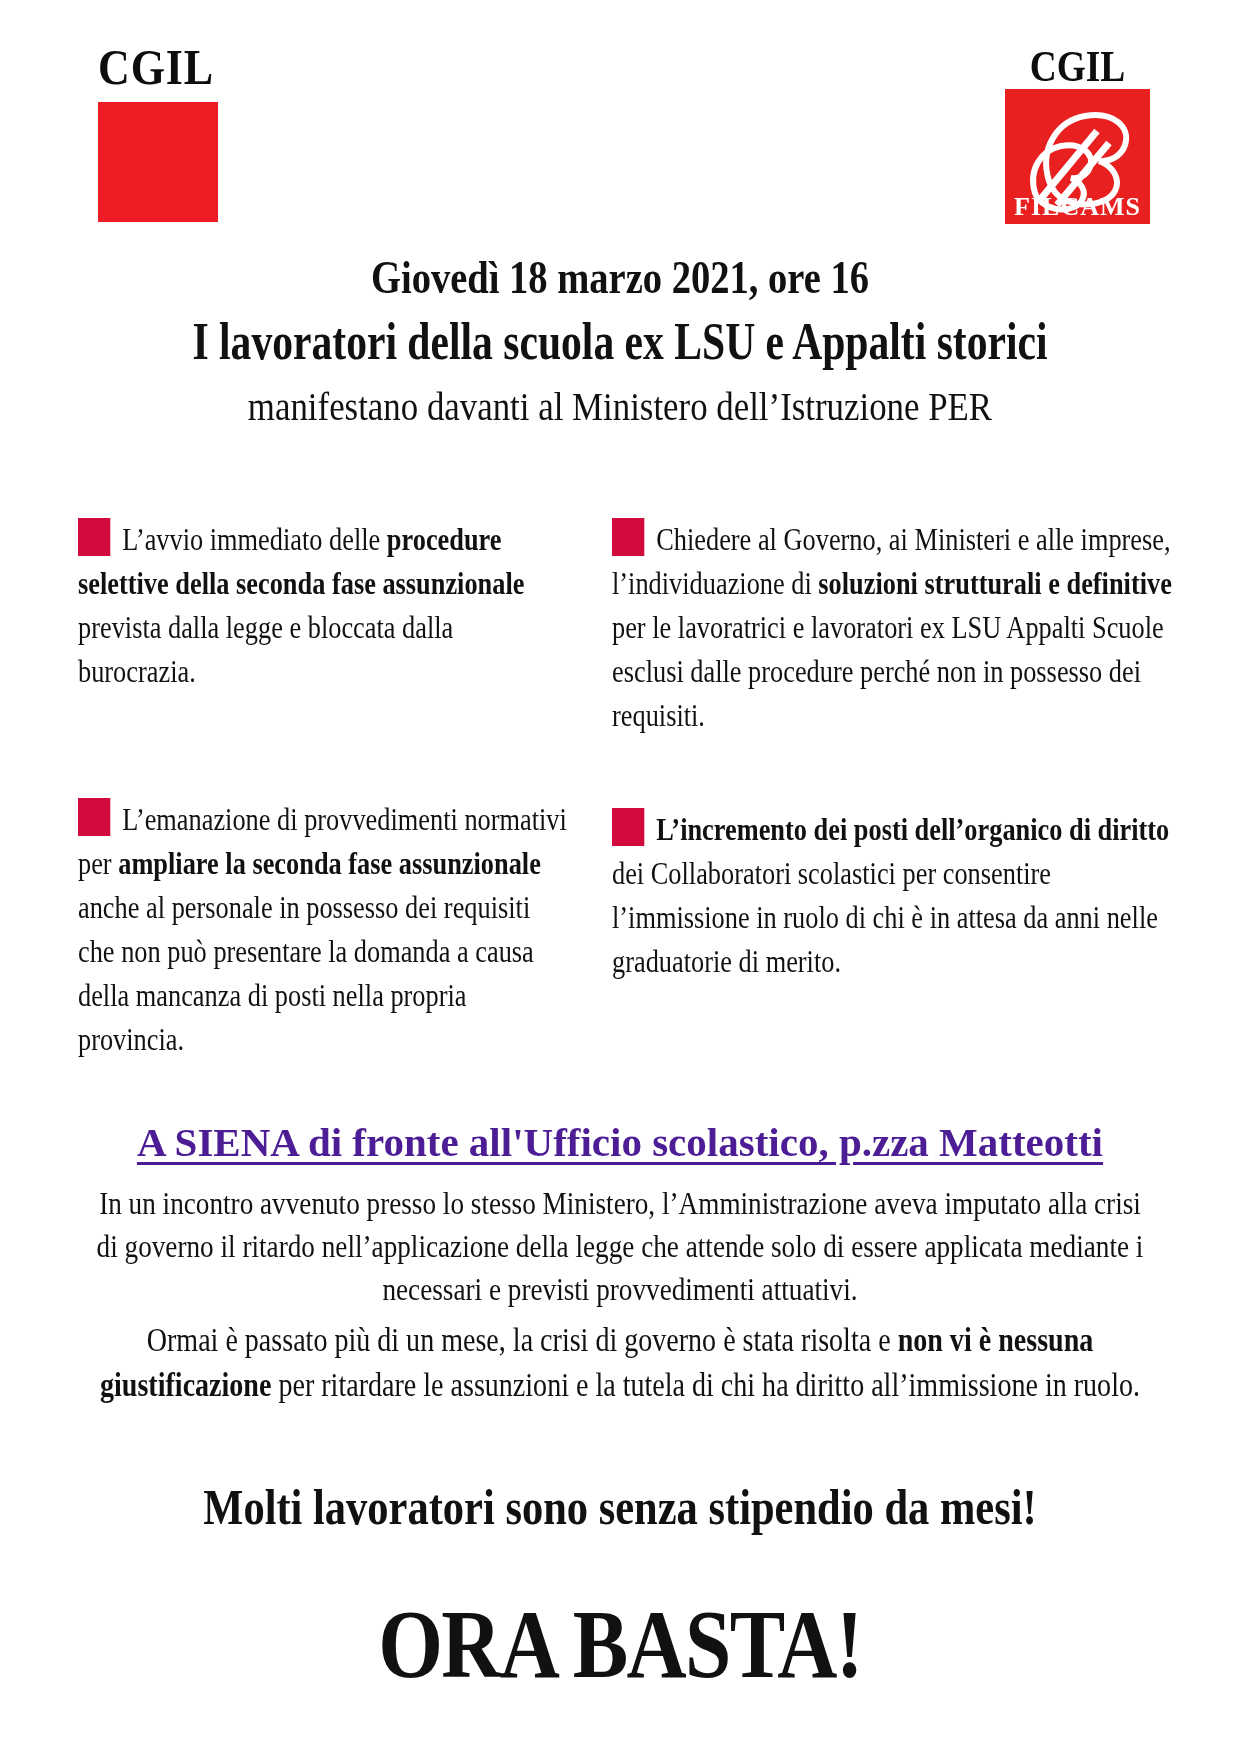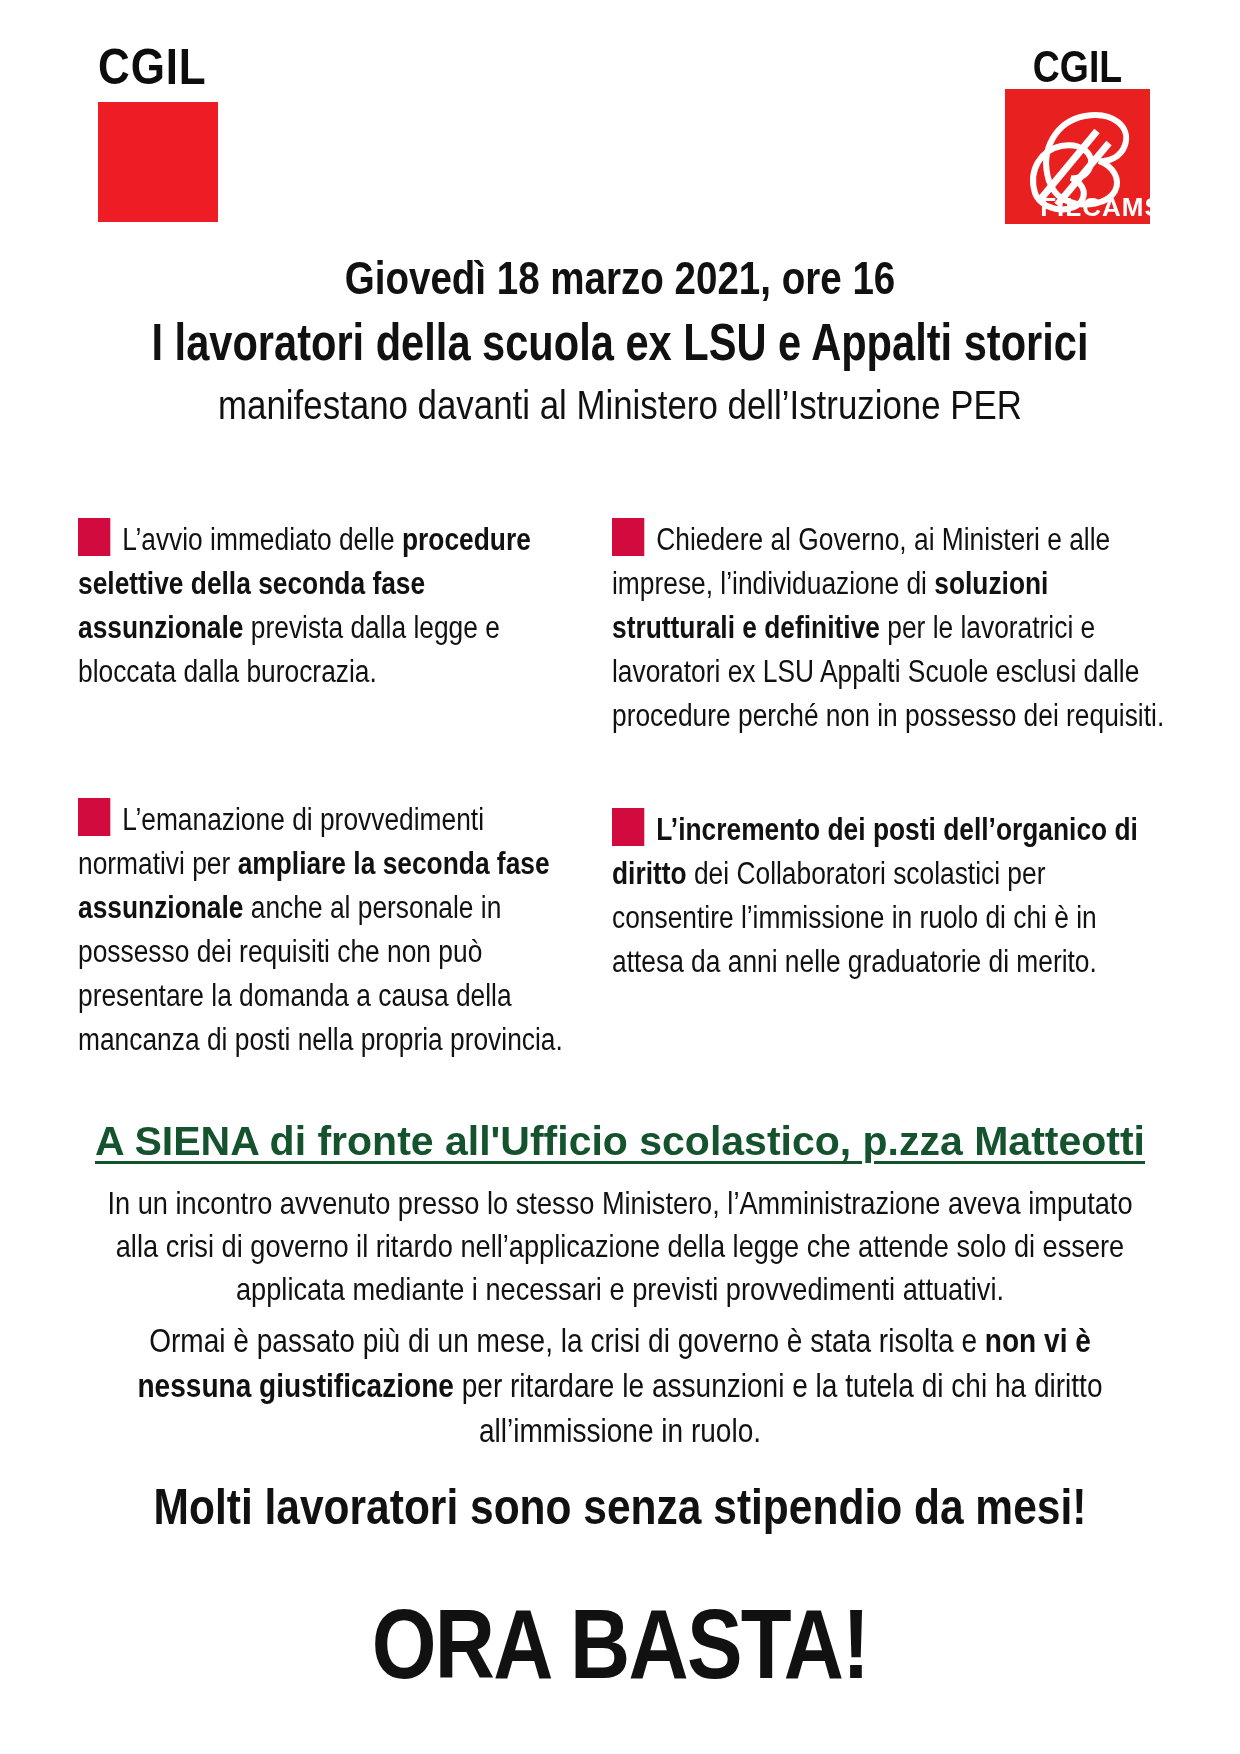--- a/index.html
+++ b/index.html
@@ -1,18 +1,18 @@
 <!DOCTYPE html>
 <html><head>
 <meta charset="utf-8">
 <style>
   html,body { margin:0; padding:0; background:#ffffff; }
   .page {
     position:relative; width:1240px; height:1754px; background:#ffffff;
-    font-family:Liberation Sans, sans-serif; color:#111; overflow:hidden;
+    font-family:Liberation Serif, serif; color:#111; overflow:hidden;
   }
   
   .logo-cgil { position:absolute; left:98px; top:42px; }
   .cgil-word {
     font-size:50px; font-weight:900; letter-spacing:1px; color:#0d0d0d;
     transform:scaleX(0.88); transform-origin:0 0; line-height:1;
   }
   .cgil-square { width:120px; height:120px; margin-top:10px; }
 
   .logo-flc { position:absolute; left:470px; top:55px; width:250px; }
@@ -24,21 +24,21 @@
 
   .logo-filcams { position:absolute; left:1005px; top:48px; width:145px; }
   .filcams-cgil-word {
     text-align:center; font-size:44px; font-weight:900; color:#0d0d0d;
     transform:scaleX(0.85); transform-origin:50% 0; line-height:0.85;
   }
   .filcams-square { position:relative; width:145px; height:135px; margin-top:4px; }
   .filcams-square svg { position:absolute; left:0; top:0; }
   .filcams-word {
     position:absolute; left:0; bottom:4px; width:100%; text-align:center;
-    font-size:26px; font-weight:900; color:#ffffff; letter-spacing:1px; line-height:1;padding-left:24px;
+    font-size:26px; font-weight:900; color:#ffffff; letter-spacing:1px; line-height:1;
   }
 
   
   .headline { position:absolute; left:0; width:1240px; text-align:center; white-space:nowrap; }
   .h-line1 { top:250px; font-size:47px; font-weight:700; transform:scaleX(0.82); }
   .h-line2 { top:312px; font-size:52px; font-weight:700; transform:scaleX(0.80); }
   .h-line3 { top:382px; font-size:41px; font-weight:400; transform:scaleX(0.85); }
 
   
   .col { position:absolute; top:518px; font-size:31px; line-height:44px;
@@ -110,21 +110,21 @@
   <div class="col col-left">
     <p class="bullet"><span class="bsq" style="background: rgb(210, 11, 62);"></span><span>L’avvio immediato delle </span><b>procedure selettive della seconda fase assunzionale</b><span> prevista dalla legge e bloccata dalla burocrazia.</span></p>
     <p class="bullet"><span class="bsq" style="background: rgb(210, 11, 62);"></span><span>L’emanazione di provvedimenti normativi per </span><b>ampliare la seconda fase assunzionale</b><span> anche al personale in possesso dei requisiti che non può presentare la domanda a causa della mancanza di posti nella propria provincia.</span></p>
   </div>
 
   <div class="col col-right">
     <p class="bullet"><span class="bsq" style="background: rgb(210, 11, 62);"></span><span>Chiedere al Governo, ai Ministeri e alle imprese, l’individuazione di </span><b>soluzioni strutturali e definitive</b><span> per le lavoratrici e lavoratori ex LSU Appalti Scuole esclusi dalle procedure perché non in possesso dei requisiti.</span></p>
     <p class="bullet"><span class="bsq" style="background: rgb(210, 11, 62);"></span><span></span><b>L’incremento dei posti dell’organico di diritto</b><span> dei Collaboratori scolastici per consentire l’immissione in ruolo di chi è in attesa da anni nelle graduatorie di merito.</span></p>
   </div>
 
-  <div class="siena" style="color: #14532d;">A SIENA di fronte all'Ufficio scolastico, p.zza Matteotti</div>
+  <div class="siena" style="color: #4c1d95;">A SIENA di fronte all'Ufficio scolastico, p.zza Matteotti</div>
 
   <div class="para para-1">In un incontro avvenuto presso lo stesso Ministero, l’Amministrazione aveva imputato alla crisi di governo il ritardo nell’applicazione della legge che attende solo di essere applicata mediante i necessari e previsti provvedimenti attuativi.</div>
   <div class="para para-2"><span>Ormai è passato più di un mese, la crisi di governo è stata risolta e </span><b>non vi è nessuna giustificazione</b><span> per ritardare le assunzioni e la tutela di chi ha diritto all’immissione in ruolo.</span></div>
 
   <div class="salary-line">Molti lavoratori sono senza stipendio da mesi!</div>
   <div class="slogan">ORA BASTA!</div>
 
 </div>
 
 </body></html>

